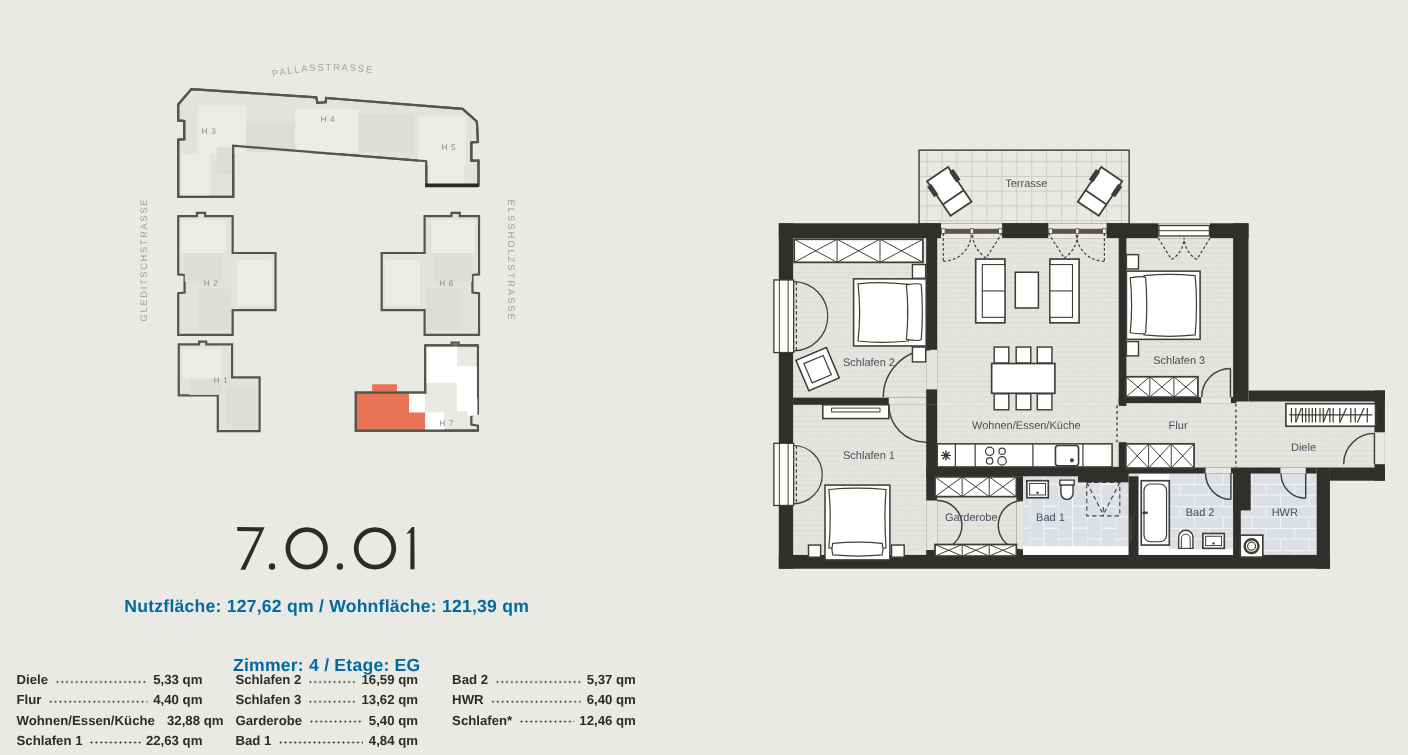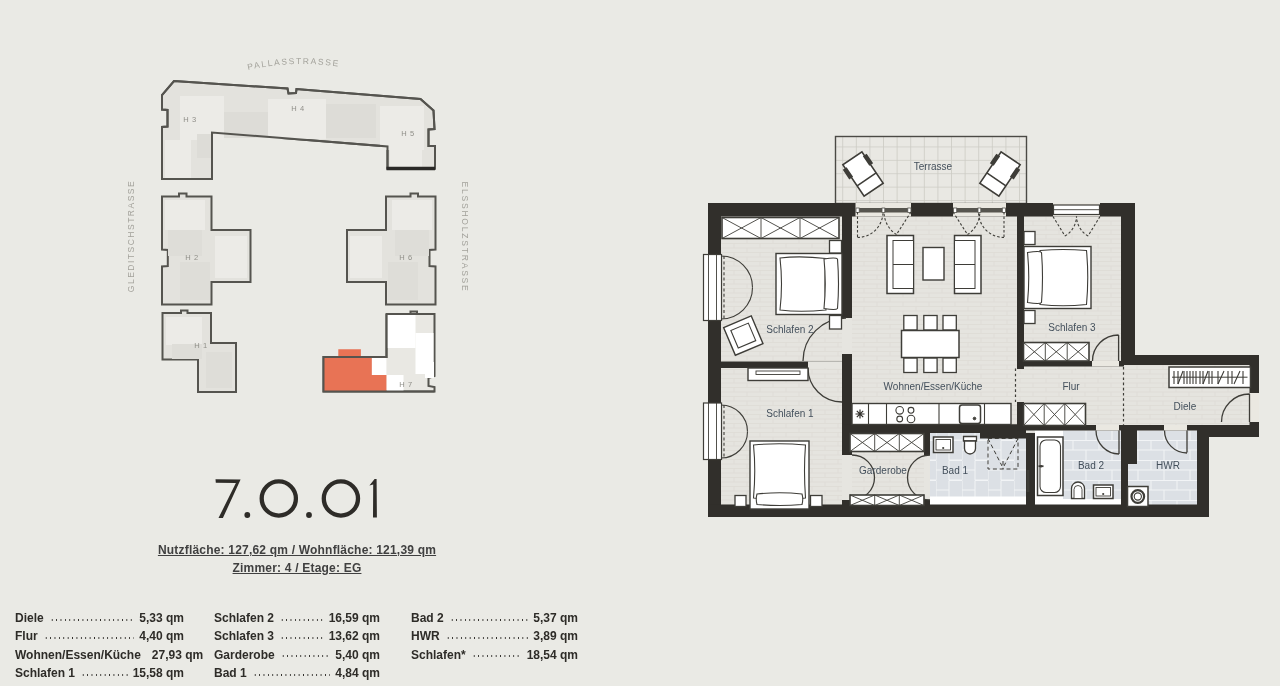--- a/index.html
+++ b/index.html
@@ -1,17 +1,17 @@
 <!DOCTYPE html>
 <html><head>
 <meta charset="utf-8">
 <style>
   html,body{margin:0;padding:0;}
   body{width:1280px;height:686px;background:#EAEAE5;font-family:"Liberation Sans",sans-serif;overflow:hidden;position:relative;}
-  .info{position:absolute;left:0;width:594px;text-align:center;color:#404040;font-weight:bold;font-size:12px;letter-spacing:0.2px;text-decoration:underline;}
+  .info{position:absolute;left:0;width:594px;text-align:center;color:#0369a1;font-weight:bold;font-size:16px;letter-spacing:0.2px;}
   .tbl{position:absolute;color:#2E2C28;font-weight:bold;font-size:12px;width:169px;}
   .row{display:flex;align-items:baseline;height:18.4px;}
   .row .lbl{white-space:nowrap;}
   .row .dots{flex:1;height:10px;margin:0 5px 0 6px;background-image:radial-gradient(circle,#2E2C28 0.8px,rgba(0,0,0,0) 1px);background-size:4.4px 4.4px;background-position:left bottom;background-repeat:repeat-x;}
   .row .val{white-space:nowrap;}
 </style>
 </head>
 <body>
 
 <svg width="1280" height="686" viewBox="0 0 1280 686" style="position:absolute;left:0;top:0">
@@ -449,42 +449,42 @@
 <circle cx="247.3" cy="515" r="2.9"></circle>
 <circle cx="278.8" cy="498.5" r="17.1" fill="none" stroke="#2E2C28" stroke-width="4.3"></circle>
 <circle cx="309" cy="515" r="2.9"></circle>
 <circle cx="340.9" cy="498.5" r="17.1" fill="none" stroke="#2E2C28" stroke-width="4.3"></circle>
 <path d="M 374.6,479 L 376.6,479 L 376.9,517.6 L 373,517.6 L 373.2,484.6 L 369.4,485.4 Z"></path>
 </g>
 </svg>
 
 <div class="info" style="top:543px">Nutzfläche: 127,62 qm / Wohnfläche: 121,39 qm</div>
 
-<div class="info" style="top:561px">Zimmer: 4 / Etage: EG</div>
+<div class="info" style="top:597px">Zimmer: 4 / Etage: EG</div>
 
 <div class="tbl" style="left:15px;top:611px">
 <div class="row">
       <span class="lbl">Diele</span>
       <span class="dots"></span>
       <span class="val">5,33 qm</span>
     </div>
 <div class="row">
       <span class="lbl">Flur</span>
       <span class="dots"></span>
       <span class="val">4,40 qm</span>
     </div>
 <div class="row">
       <span class="lbl">Wohnen/Essen/Küche</span>
       <span class="dots"></span>
-      <span class="val">27,93 qm</span>
+      <span class="val">32,88 qm</span>
     </div>
 <div class="row">
       <span class="lbl">Schlafen 1</span>
       <span class="dots"></span>
-      <span class="val">15,58 qm</span>
+      <span class="val">22,63 qm</span>
     </div>
 </div>
 
 <div class="tbl" style="left:214px;top:611px;width:166px">
 <div class="row">
       <span class="lbl">Schlafen 2</span>
       <span class="dots"></span>
       <span class="val">16,59 qm</span>
     </div>
 <div class="row">
@@ -506,20 +506,20 @@
 
 <div class="tbl" style="left:411px;top:611px;width:167px">
 <div class="row">
       <span class="lbl">Bad 2</span>
       <span class="dots"></span>
       <span class="val">5,37 qm</span>
     </div>
 <div class="row">
       <span class="lbl">HWR</span>
       <span class="dots"></span>
-      <span class="val">3,89 qm</span>
+      <span class="val">6,40 qm</span>
     </div>
 <div class="row">
       <span class="lbl">Schlafen*</span>
       <span class="dots"></span>
-      <span class="val">18,54 qm</span>
+      <span class="val">12,46 qm</span>
     </div>
 </div>
 
 </body></html>

